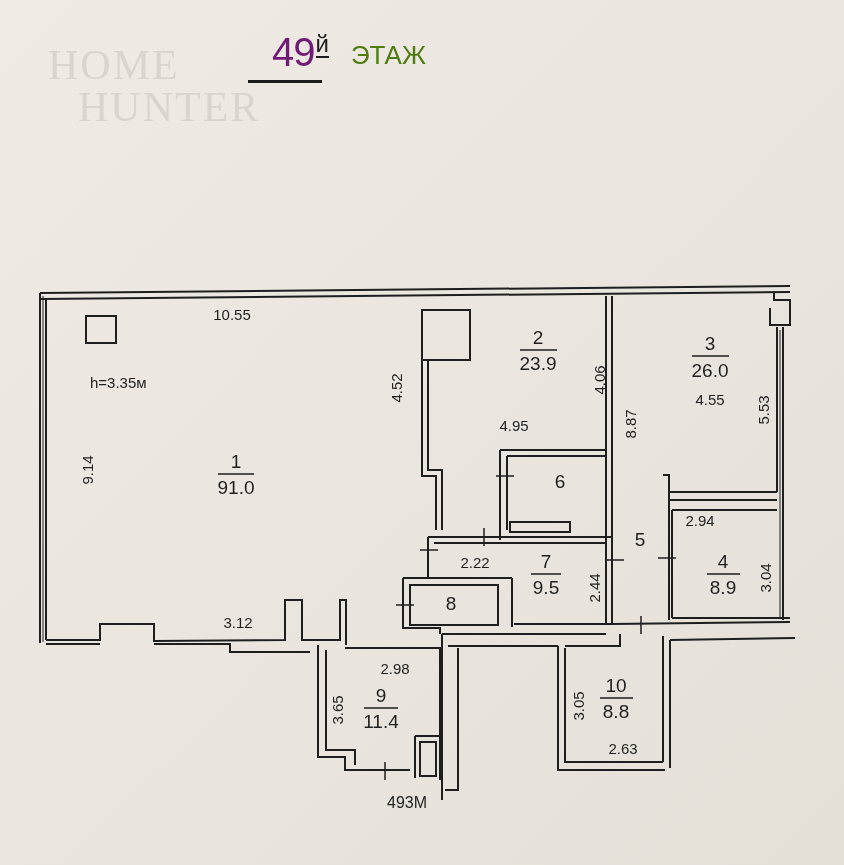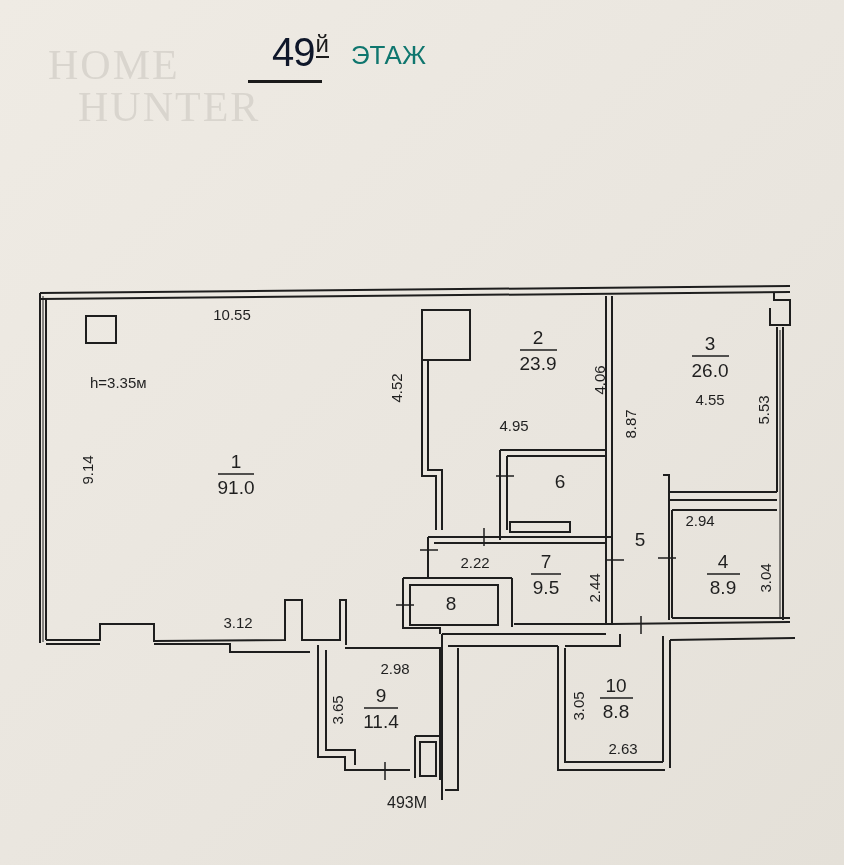--- a/index.html
+++ b/index.html
@@ -1,22 +1,22 @@
 <!DOCTYPE html>
 <html><head>
 <meta charset="utf-8">
 <style>
   html,body{margin:0;padding:0;}
   body{width:844px;height:865px;background:#ece8e1;position:relative;overflow:hidden;font-family:"Liberation Sans",sans-serif;}
   .paper{position:absolute;inset:0;background:linear-gradient(135deg,#efebe4 0%,#e9e5de 60%,#e4e0d8 100%);}
   .wm{position:absolute;font-family:"Liberation Serif",serif;color:#d9d5ce;letter-spacing:2px;font-size:42px;line-height:42px;}
   .title{position:absolute;left:272px;top:30px;display:flex;align-items:flex-start;}
-  .floor-num{font-size:40px;color:#0f172a;letter-spacing:-1px;}
+  .floor-num{font-size:40px;color:#701a75;letter-spacing:-1px;}
   .floor-suffix{font-size:24px;color:#1b1b1b;margin-left:1px;margin-top:2px;border-bottom:2px solid #1b1b1b;line-height:24px;}
-  .floor-word{font-size:26px;color:#0f766e;margin-left:22px;margin-top:10px;}
+  .floor-word{font-size:26px;color:#4d7c0f;margin-left:22px;margin-top:10px;}
   .underline{position:absolute;left:248px;top:80px;width:74px;height:3px;background:#1b1b1b;}
   svg{position:absolute;left:0;top:0;}
   svg text{font-family:"Liberation Sans",sans-serif;fill:#1f1f1f;}
 </style>
 </head>
 <body>
 
 <div class="paper"></div>
 
 <div class="wm" style="left:48px;top:44px;">

